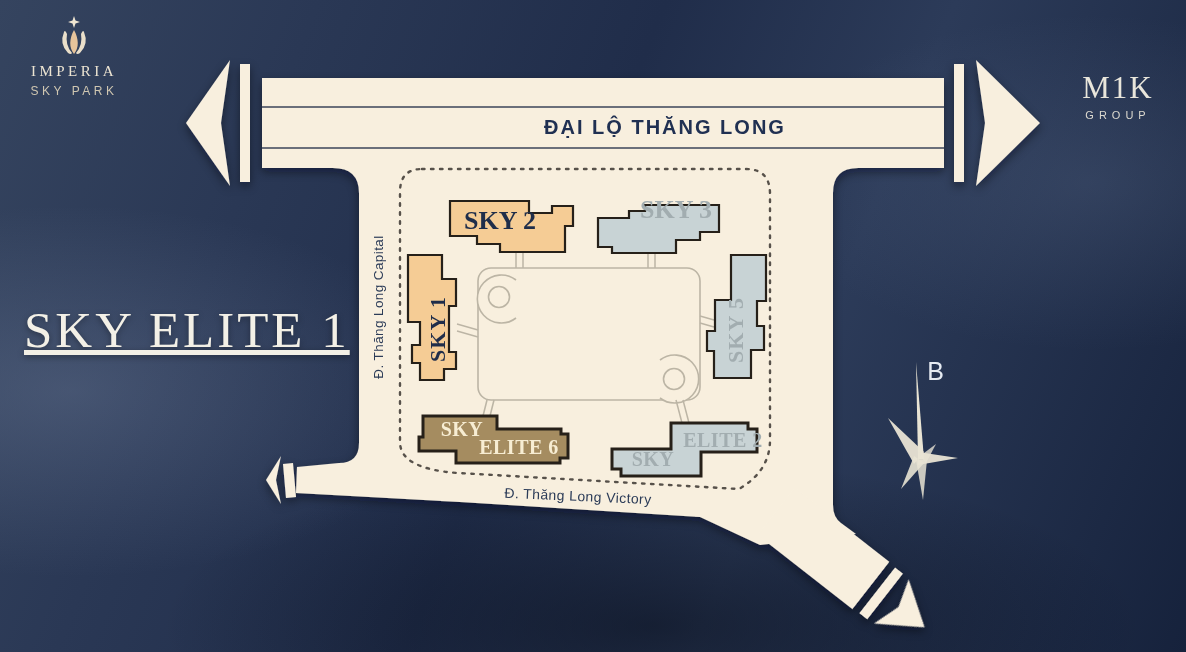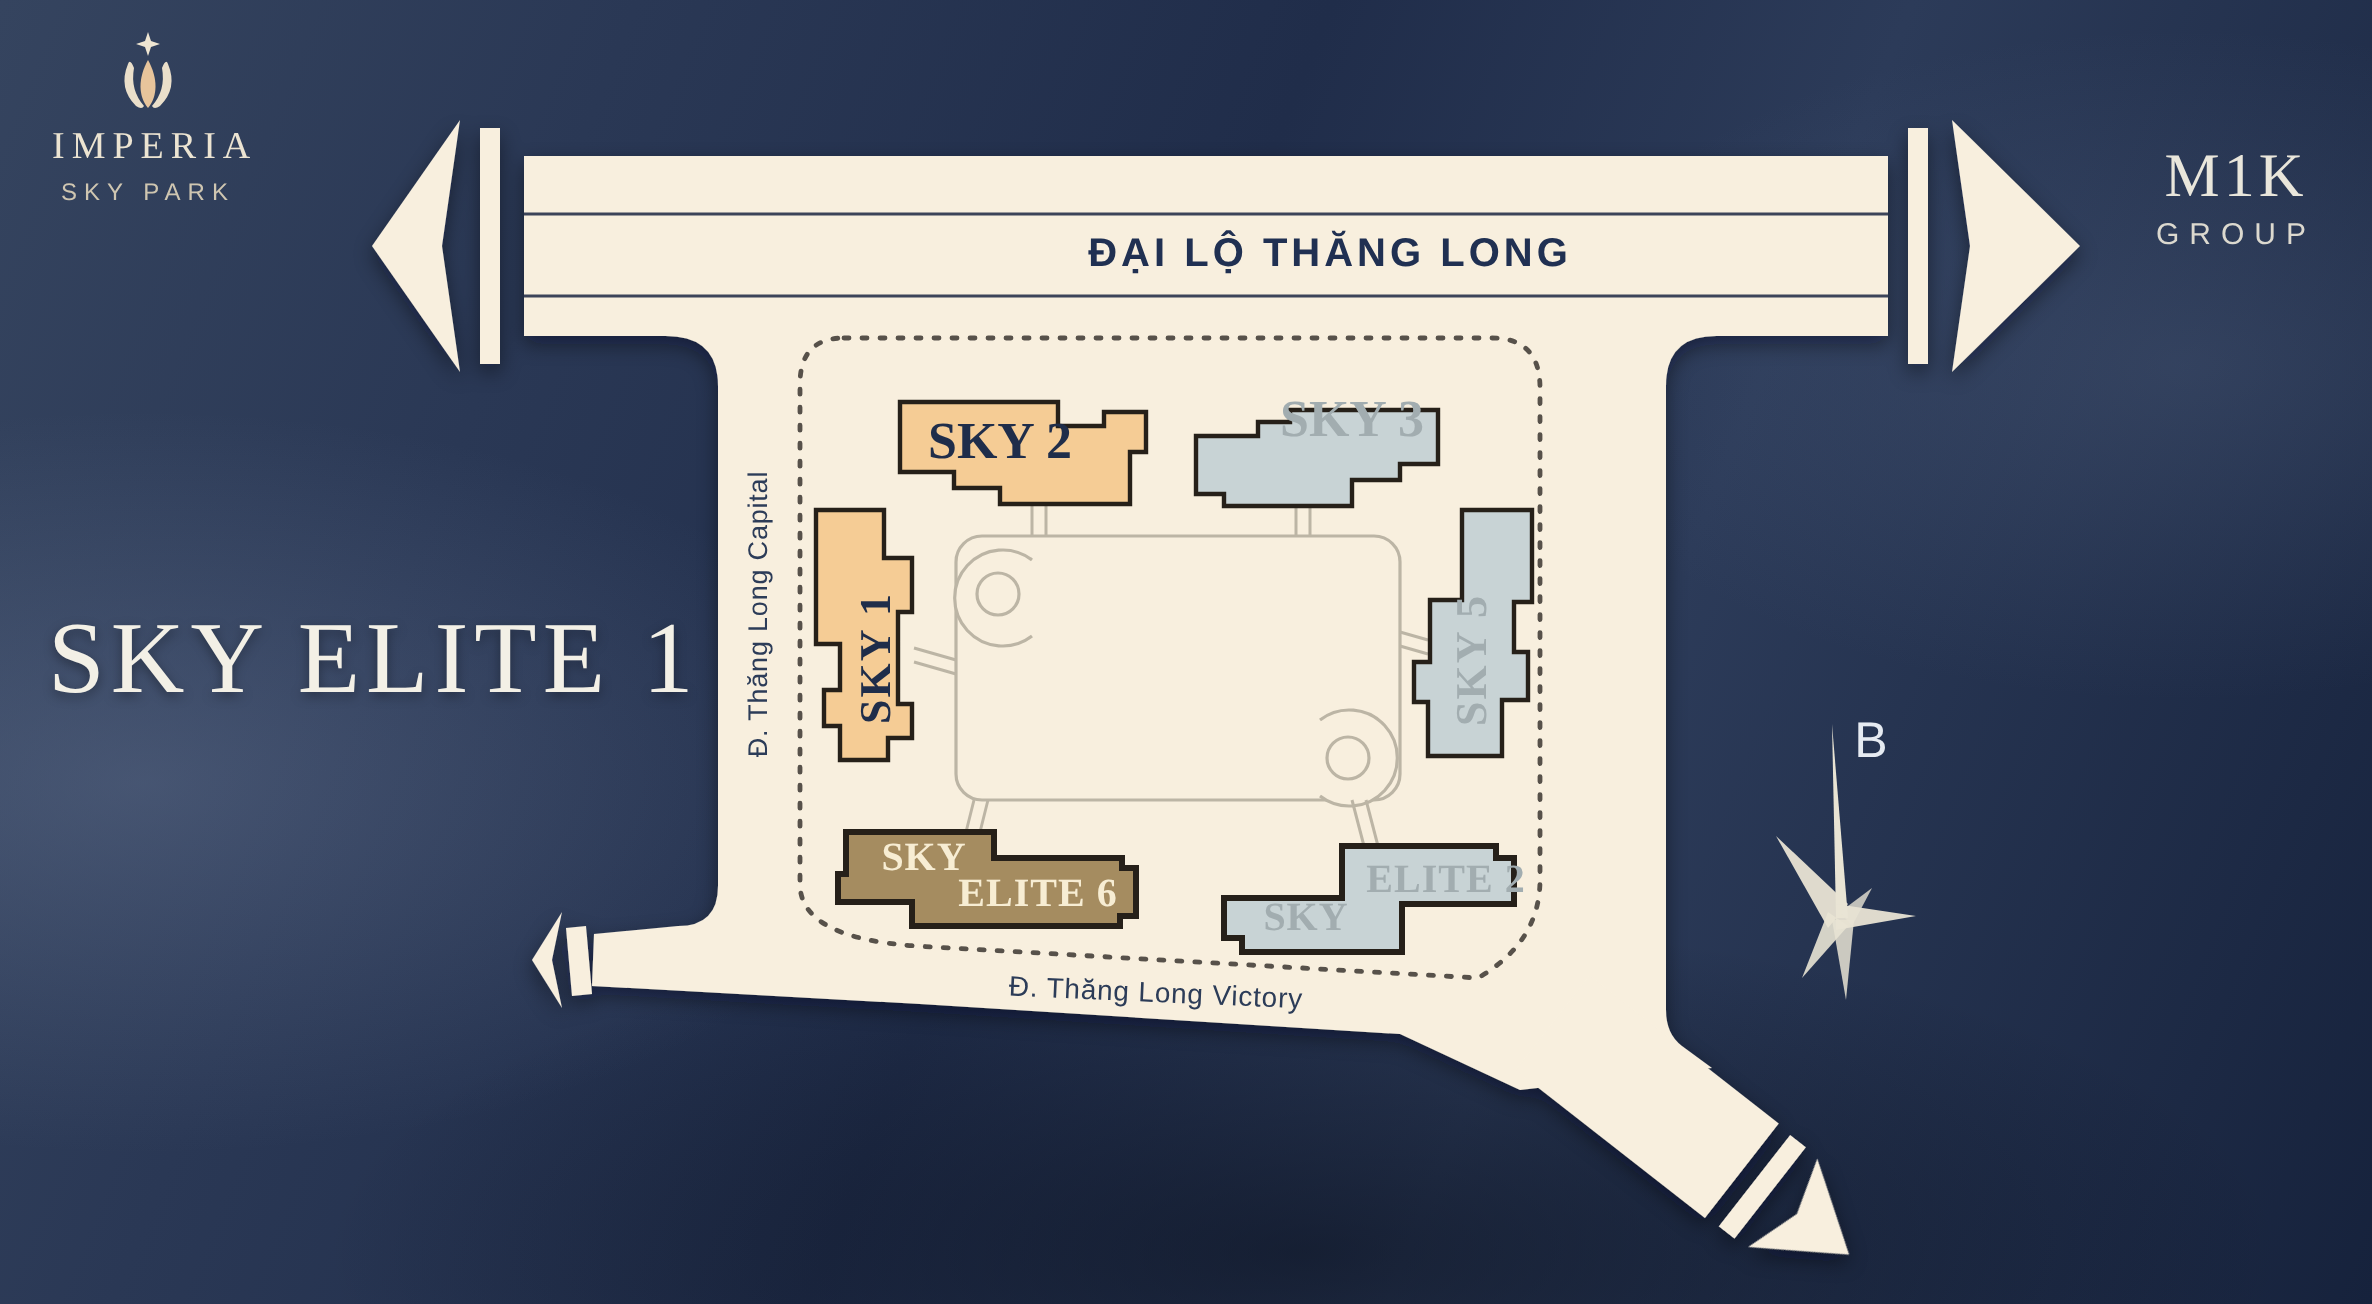--- a/index.html
+++ b/index.html
@@ -25,31 +25,31 @@
   .bl-navy{color:#1f2d4a;}
   .bl-gray{color:#a2adb0;}
   .bl-cream{color:#f7edd3;}
   .fs26{font-size:26px;}
   .fs22{font-size:22px;letter-spacing:1px;}
   .fs20{font-size:20px;letter-spacing:0.5px;}
 
   .hero-title{
     position:absolute;left:24px;top:301px;
     font-family:"Liberation Serif",serif;font-size:51px;font-weight:500;
-    letter-spacing:3px;color:#f3f0e6;text-shadow:0 2px 6px rgba(0,0,0,0.35);
+    letter-spacing:3px;color:#f3f0e6;text-shadow:0 2px 6px rgba(0,0,0,0.35);text-decoration:underline;
   }
   .compass-b{font-size:25px;color:#e6ebf2;letter-spacing:1px;}
 
   .logo-imperia{position:absolute;left:26px;top:14px;width:96px;text-align:center;color:#ece4d2;}
-  .logo-imperia .name{font-family:"Liberation Serif",serif;font-size:19px;letter-spacing:3.5px;margin-top:3px;}
+  .logo-imperia .name{font-family:"Liberation Serif",serif;font-size:15px;letter-spacing:3.5px;margin-top:3px;}
   .logo-imperia .sub{font-size:12px;letter-spacing:3.5px;color:#cfc6b1;margin-top:4px;}
 
   .logo-mik{position:absolute;left:1068px;top:30px;width:100px;text-align:center;color:#e9e6db;}
   .logo-mik .name{font-family:"Liberation Serif",serif;font-size:31px;letter-spacing:2px;margin-top:40px;}
-  .logo-mik .sub{font-size:15px;letter-spacing:5px;margin-top:3px;color:#dcd9cf;}
+  .logo-mik .sub{font-size:11px;letter-spacing:5px;margin-top:3px;color:#dcd9cf;}
 </style>
 </head>
 <body>
 
 <div class="stage">
 
   <svg class="map" width="1186" height="652" viewBox="0 0 1186 652">
     <defs>
       <filter id="soft" x="-20%" y="-20%" width="140%" height="140%">
         <feDropShadow dx="0" dy="4" stdDeviation="5" flood-color="#070d1c" flood-opacity="0.45"></feDropShadow>

